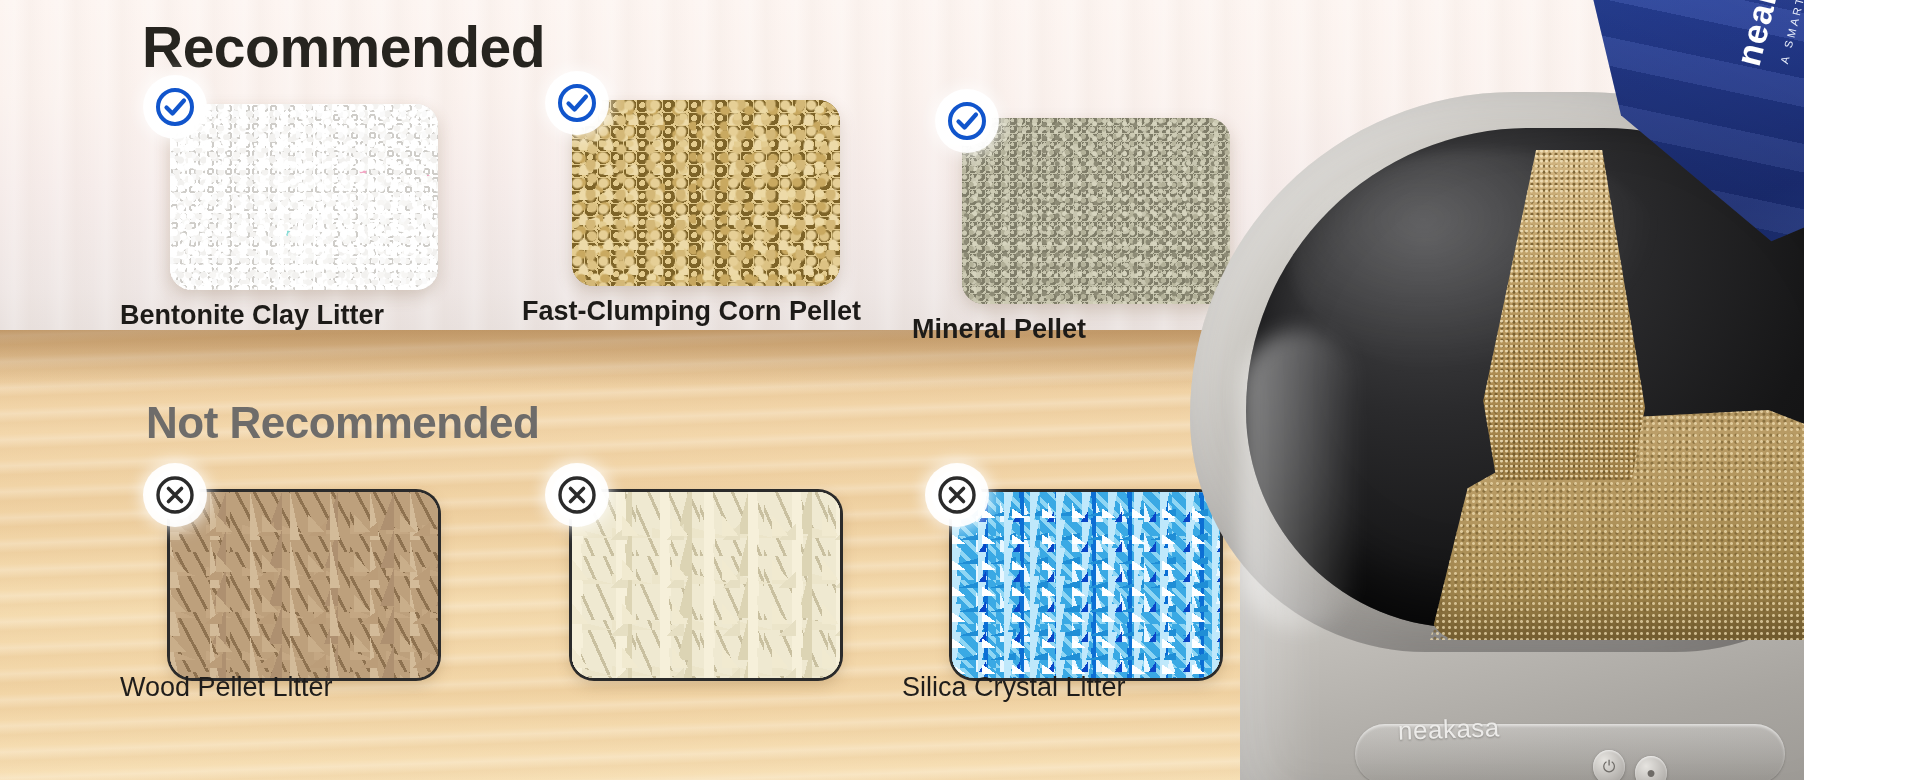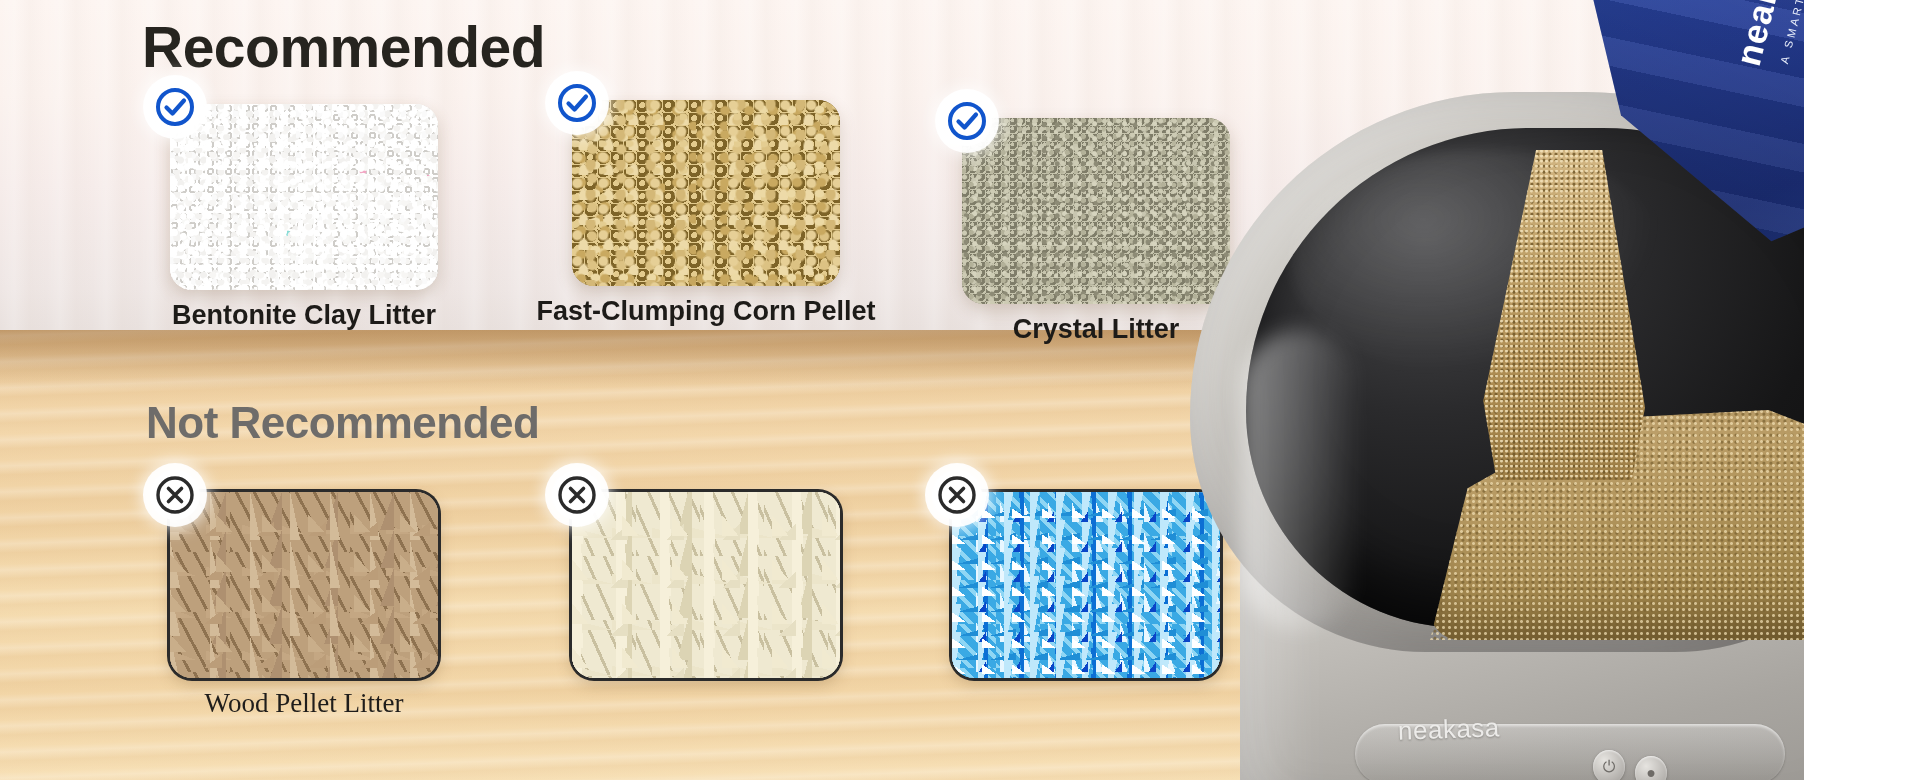--- a/index.html
+++ b/index.html
@@ -124,36 +124,35 @@
     background: #ffffff;
     z-index: 6;
     box-shadow: 0 0 0 7px rgba(255,255,255,.92), 0 0 16px 9px rgba(255,255,255,.75);
   }
   .badge svg { display: block; }
 
   .card-label {
     position: absolute;
     left: -50px;
     width: 368px;
-    text-align: center;
+    text-align: left;
     white-space: nowrap;
     font-family: "Liberation Sans", sans-serif;
   }
   .card-label.good {
     top: 196px;
     font-size: 27px;
     font-weight: 700;
     color: #1d1b18;
   }
   .card-label.bad {
-    top: 196px;
+    top: 180px;
     font-size: 27px;
     font-weight: 400;
     color: #1f1d1b;
-    font-family: Liberation Serif, serif;
   }
 
   
   .tex { position: absolute; inset: 0; }
 
   .tex-bentonite {
     background-color: #e6e4e0;
     background-image:
       radial-gradient(circle at 12% 18%, #ffffff 0 3px, transparent 4px),
       radial-gradient(circle at 31% 9%, #f4f3f1 0 3px, transparent 4px),
@@ -509,21 +508,21 @@
         <div class="swatch">
           <div class="tex tex-mineral"></div>
         </div>
         <div class="badge">
           <svg width="42" height="42" viewBox="0 0 42 42" aria-hidden="true">
             <circle cx="21" cy="21" r="17" fill="none" stroke="#1155cc" stroke-width="4"></circle>
             <path d="M12.5 21.5 L18.5 27.5 L30 14.5" fill="none" stroke="#1155cc" stroke-width="4.2" stroke-linecap="round" stroke-linejoin="round"></path>
           </svg>
         </div>
       </div>
-      <div class="card-label good">Crystal Litter</div>
+      <div class="card-label good">Mineral Pellet</div>
     </div>
 
   </div>
 
   <div class="heading" id="heading-not-recommended">Not Recommended</div>
 
   <div class="row" id="row-not-recommended">
 
     <div class="card" style="left:170px; top:0;">
       <div class="swatch-wrap">
@@ -559,20 +558,21 @@
         <div class="swatch dark-edge">
           <div class="tex tex-silica"></div>
         </div>
         <div class="badge">
           <svg width="42" height="42" viewBox="0 0 42 42" aria-hidden="true">
             <circle cx="21" cy="21" r="17" fill="none" stroke="#2b2b2b" stroke-width="3.4"></circle>
             <path d="M14.5 14.5 L27.5 27.5 M27.5 14.5 L14.5 27.5" fill="none" stroke="#2b2b2b" stroke-width="3.6" stroke-linecap="round"></path>
           </svg>
         </div>
       </div>
+      <div class="card-label bad">Silica Crystal Litter</div>
     </div>
 
   </div>
 
   <div id="product-scene">
 
     <div id="litterbox-base"></div>
     <div id="litterbox-base-hilite"></div>
 
     <div id="litterbox-drum"></div>

